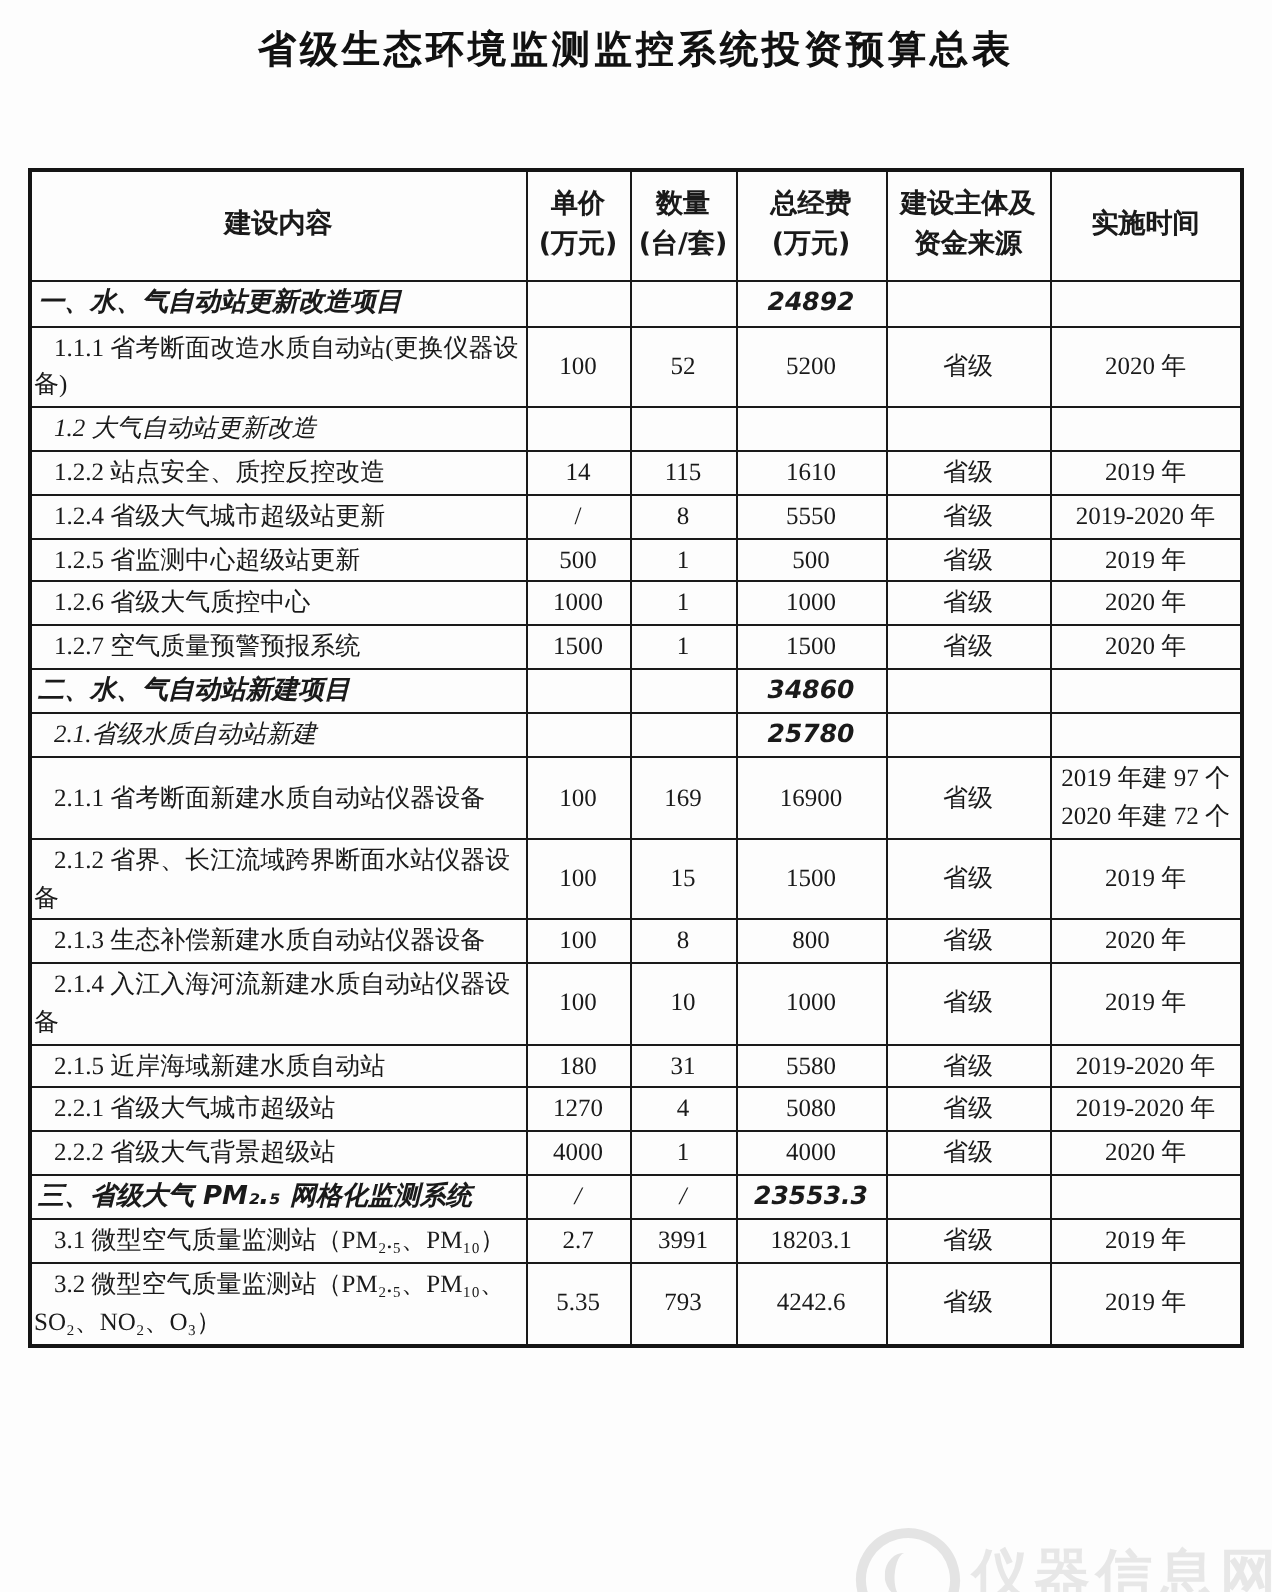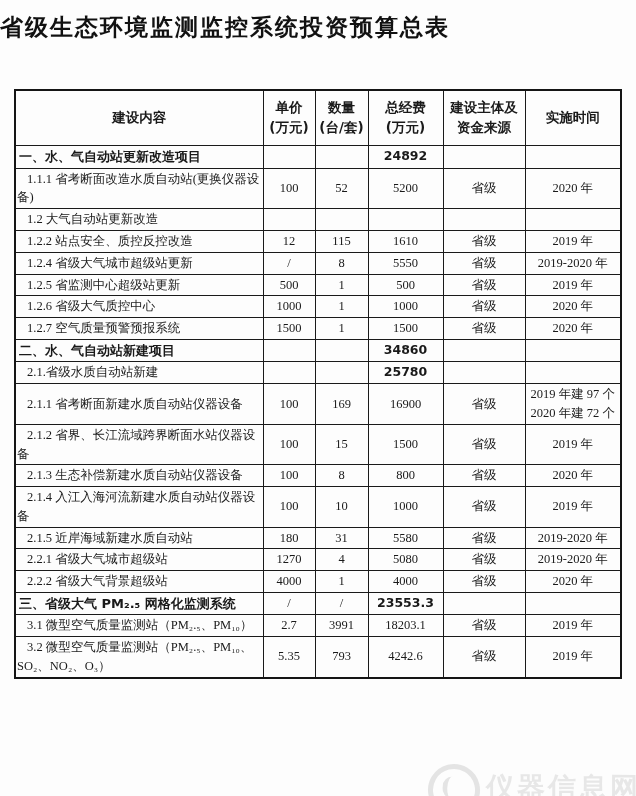--- a/index.html
+++ b/index.html
@@ -7,24 +7,24 @@
     width:636px; height:796px;
     background:#fdfdfd;
     color:#1a1a1a;
     font-family:"Liberation Serif","DejaVu Serif",serif;
     position:relative;
     overflow:hidden;
   }
   .page-title {
     margin:0;
     padding-top:12px;
-    text-align:left;
+    text-align:center;
     font-family:"DejaVu Sans","Liberation Sans",sans-serif;
     font-weight:bold;
-    font-size:23px;
+    font-size:19px;
     letter-spacing:2px;
     color:#111;
   }
   table.budget {
     border-collapse:collapse;
     table-layout:fixed;
     width:606px;
     margin:46px 0 0 14px;
     border:2px solid #151515;
     background:transparent;
@@ -47,21 +47,21 @@
     font-family:"DejaVu Sans","Liberation Sans",sans-serif;
   }
   td.col-label { text-align:left; text-indent:10px; }
   td.col-unit, td.col-qty, td.col-total, td.col-source, td.col-time { text-align:center; }
   tr.section td.col-label {
     font-weight:bold;
     text-indent:2px;
     font-size:13px;
     font-family:"DejaVu Sans","Liberation Sans",sans-serif;
   }
-  tr.section td, tr.subhead td, tr.subtotal td { height:19px; }
+  tr.section td, tr.subhead td, tr.subtotal td { height:19px;font-style:italic; }
   td.bold { font-weight:bold; font-family:"DejaVu Sans","Liberation Sans",sans-serif; font-size:12.5px; }
   
   .watermark {
     position:absolute;
     left:428px; top:756px;
     width:200px; height:68px;
     display:flex; align-items:center;
     opacity:0.5;
     pointer-events:none;
     z-index:2;
@@ -146,21 +146,21 @@
       <tr class="subhead">
         <td class="col-label">1.2 大气自动站更新改造</td>
         <td class="col-unit"></td>
         <td class="col-qty"></td>
         <td class="col-total"></td>
         <td class="col-source"></td>
         <td class="col-time"></td>
       </tr>
       <tr class="item">
         <td class="col-label">1.2.2 站点安全、质控反控改造</td>
-        <td class="col-unit">12</td>
+        <td class="col-unit">14</td>
         <td class="col-qty">115</td>
         <td class="col-total">1610</td>
         <td class="col-source">省级</td>
         <td class="col-time">2019 年</td>
       </tr>
       <tr class="item">
         <td class="col-label">1.2.4 省级大气城市超级站更新</td>
         <td class="col-unit">/</td>
         <td class="col-qty">8</td>
         <td class="col-total">5550</td>

